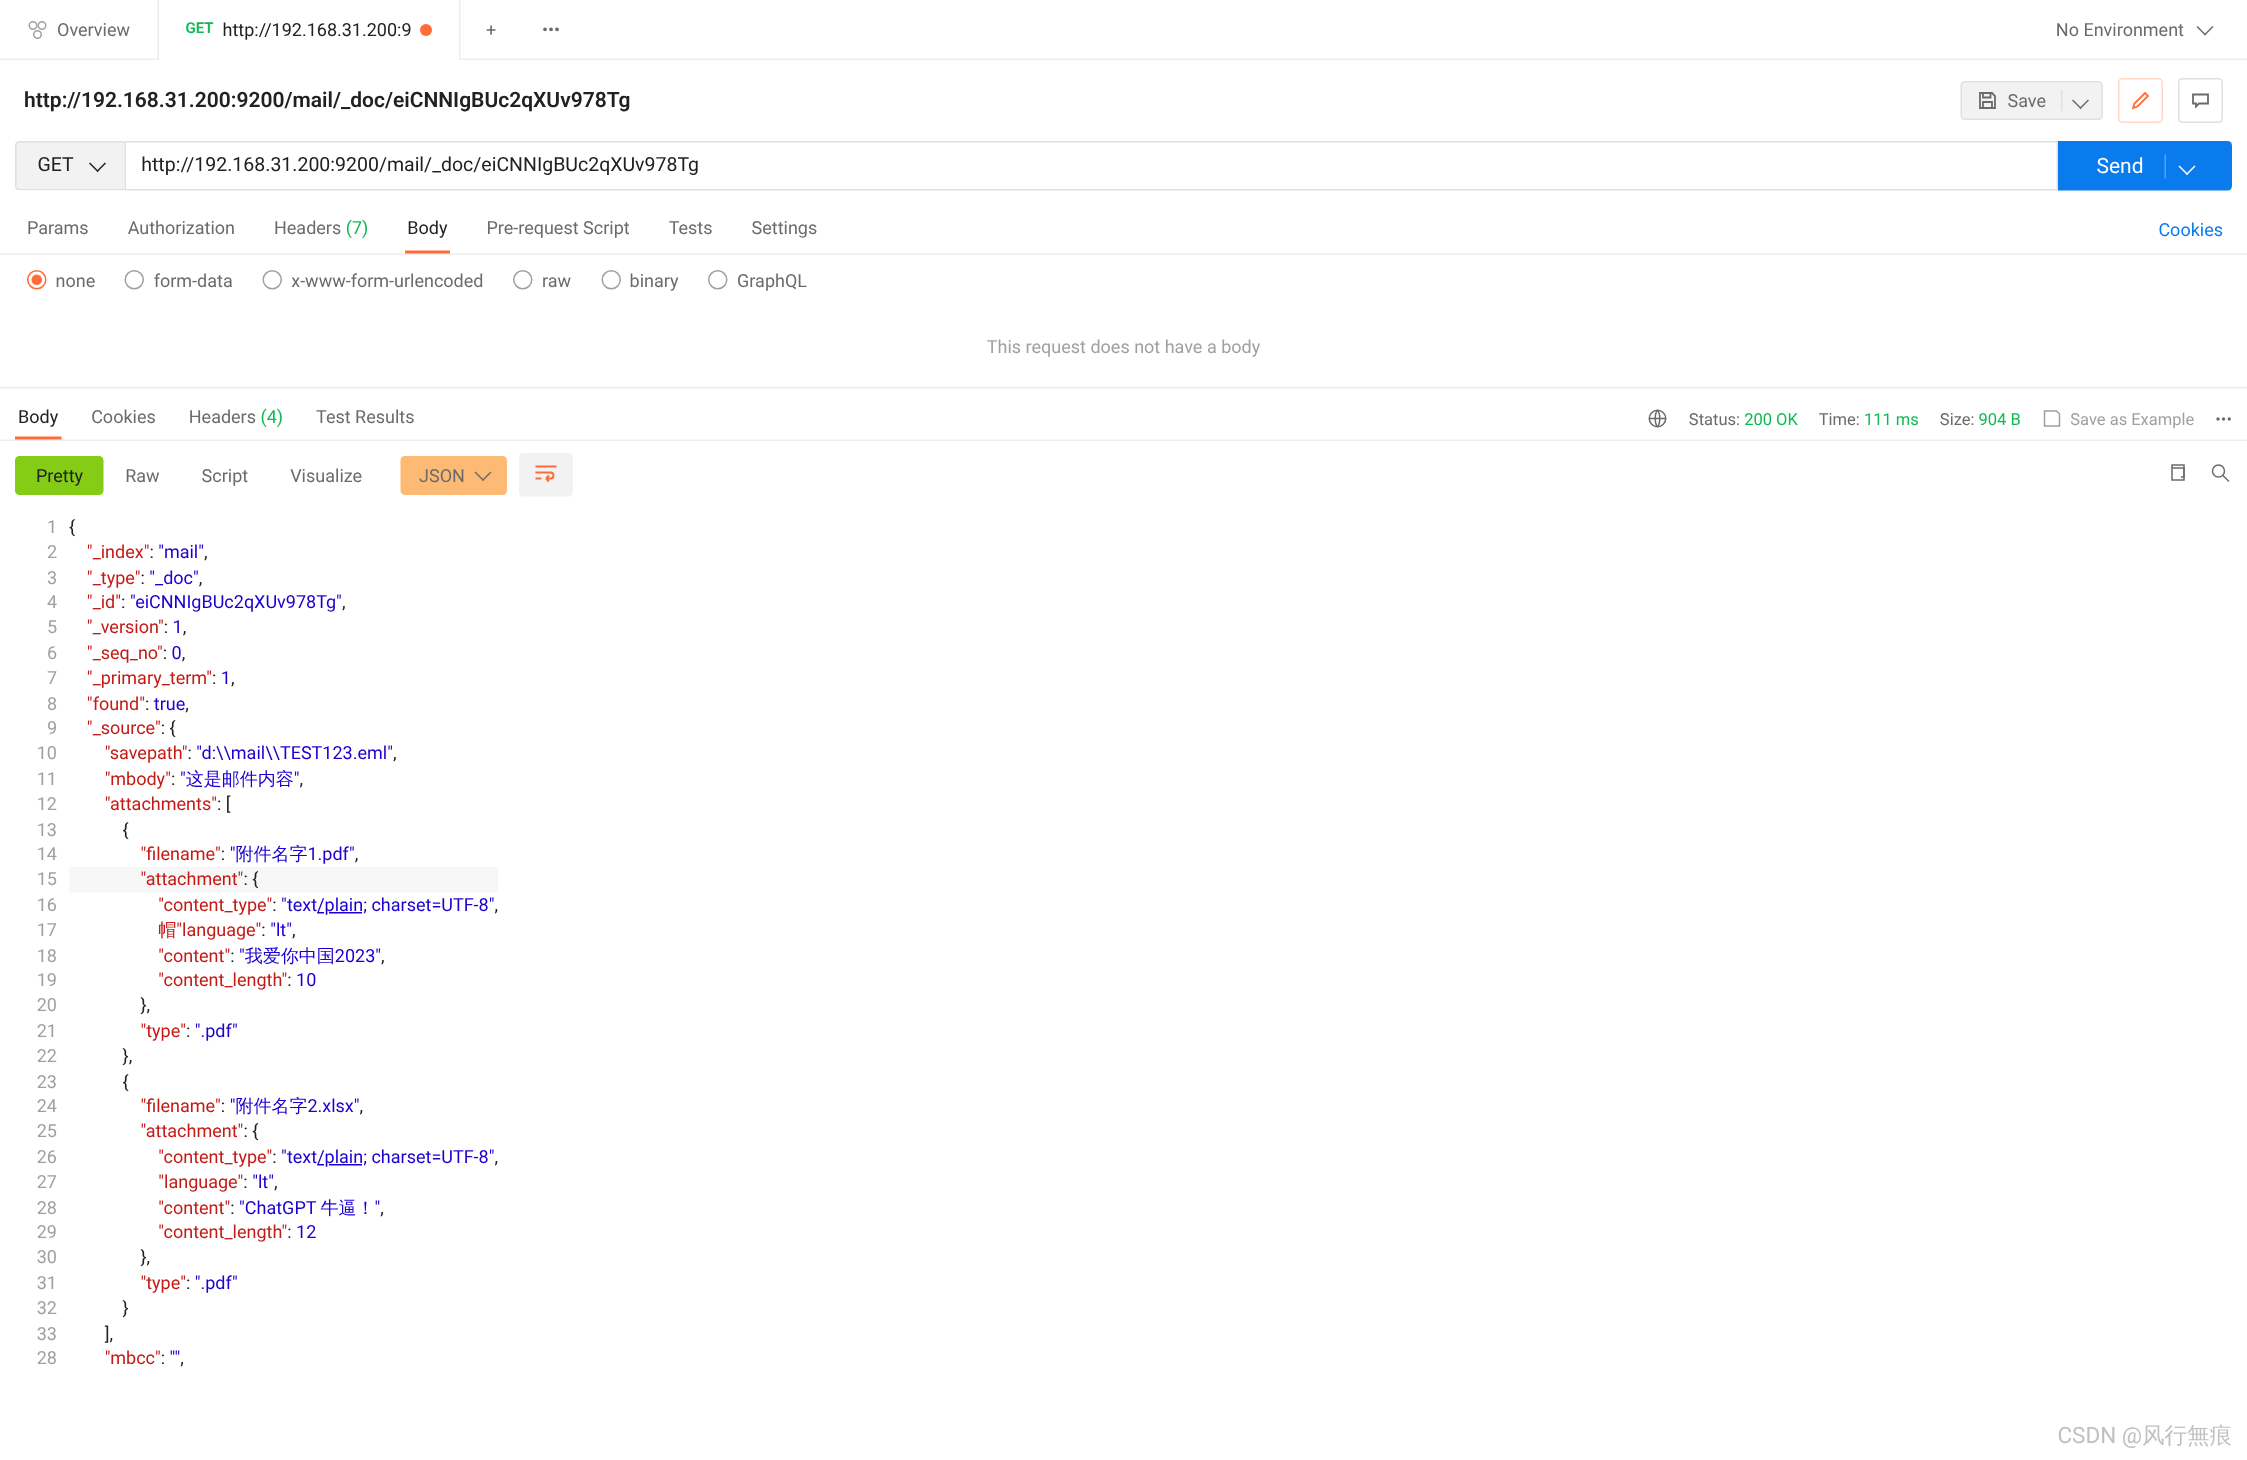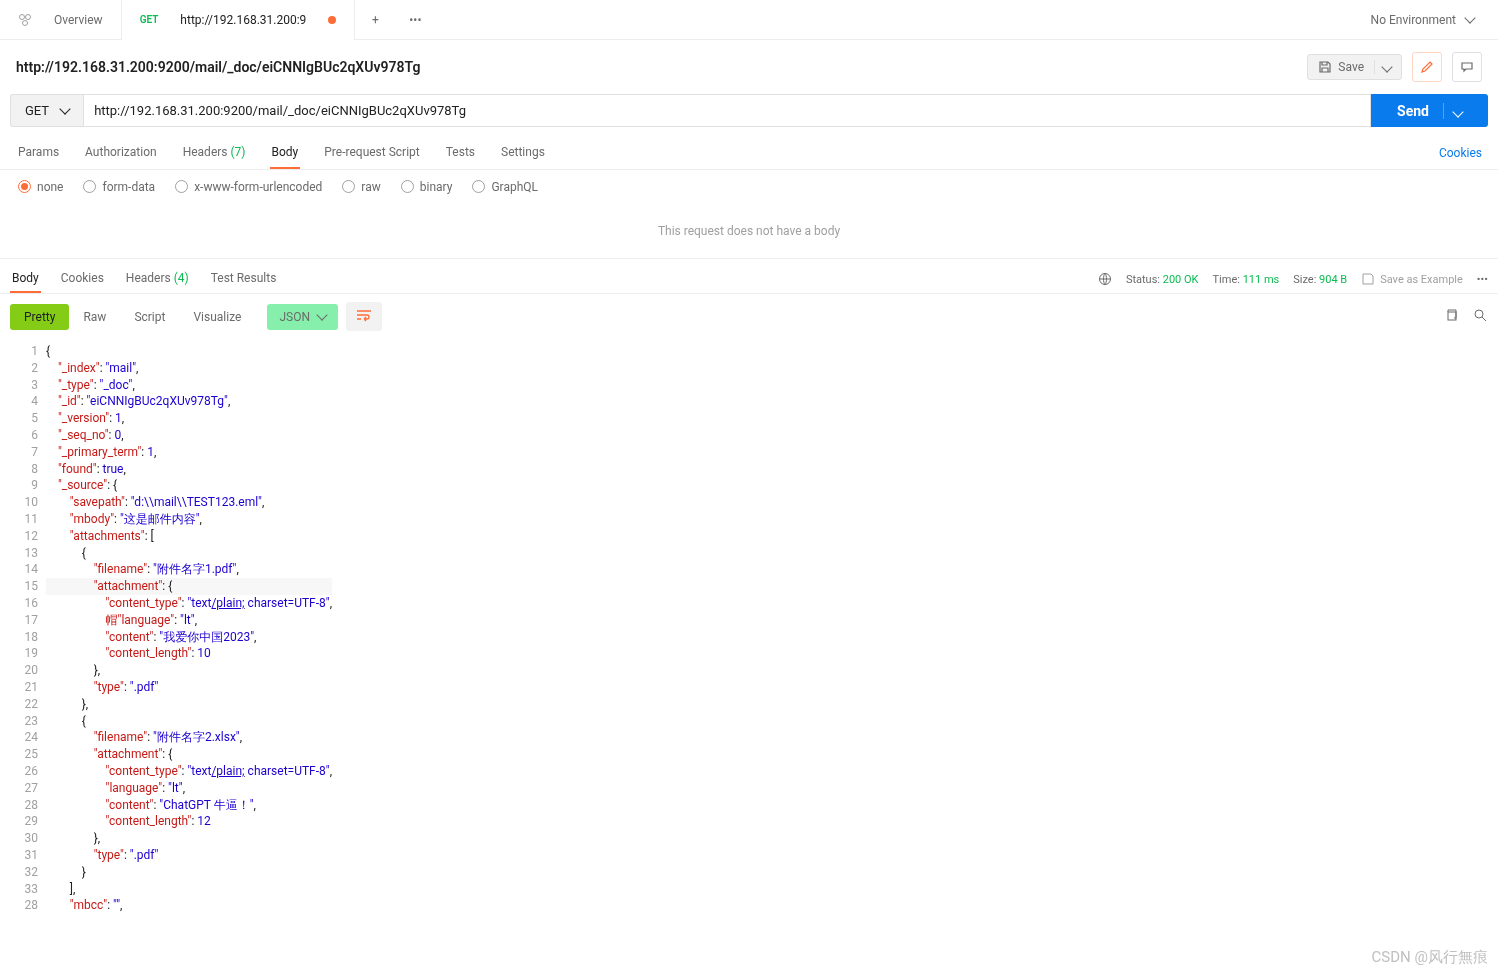--- a/index.html
+++ b/index.html
@@ -1,35 +1,35 @@
 <!DOCTYPE html>
 <html><head>
 <meta charset="utf-8">
 <style>
 *{box-sizing:border-box;margin:0;padding:0;font-family:-apple-system,BlinkMacSystemFont,"Segoe UI",Roboto,sans-serif}
 body{font-size:12px;color:#212121;background:#fff}
 .tabs-bar{display:flex;align-items:center;height:40px;border-bottom:1px solid #ededed;background:#fff}
-.tab{display:flex;align-items:center;height:40px;padding:0 18px;border-right:1px solid #ededed;color:#6b6b6b;cursor:pointer;font-size:12px;gap:22px}
+.tab{display:flex;align-items:center;height:40px;padding:0 18px;border-right:1px solid #ededed;color:#6b6b6b;cursor:pointer;font-size:12px;gap:6px}
 .tab.active{background:#fff;color:#212121}
 .tab-icon-ov{width:14px;height:14px;display:inline-flex;align-items:center;justify-content:center}
 .tab-method{color:#0cbb52;font-size:10px;font-weight:600}
 .tab-dot{width:8px;height:8px;background:#ff6c37;border-radius:50%}
 .tab-add,.tab-more{width:40px;display:flex;align-items:center;justify-content:center;color:#6b6b6b;cursor:pointer}
 .env-select{margin-left:auto;padding:0 24px;display:flex;align-items:center;gap:10px;color:#6b6b6b;cursor:pointer}
 .title-row{display:flex;align-items:center;padding:12px 16px;gap:10px}
 .req-title{font-size:14px;font-weight:600;color:#212121}
 .title-actions{margin-left:auto;display:flex;gap:10px;align-items:center}
 .save-btn{display:flex;align-items:center;gap:6px;border:1px solid #e0e0e0;background:#f2f2f2;padding:5px 10px;border-radius:3px;cursor:pointer;color:#6b6b6b}
 .save-chevron{border-left:1px solid #e0e0e0;padding-left:8px;margin-left:4px}
 .icon-btn{width:30px;height:30px;border:1px solid #e0e0e0;border-radius:3px;display:flex;align-items:center;justify-content:center;cursor:pointer;color:#6b6b6b}
 .icon-btn.edit{color:#ff6c37;border-color:#ffd7c5}
 .url-row{display:flex;padding:0 10px 10px;gap:0}
 .method-select{display:flex;align-items:center;gap:12px;padding:0 14px;background:#f2f2f2;border:1px solid #e0e0e0;border-right:none;border-radius:3px 0 0 3px;cursor:pointer;color:#212121;font-size:13px}
 .url-input{flex:1;border:1px solid #e0e0e0;padding:8px 10px;font-size:13px;color:#212121;outline:none}
-.send-btn{background:#097bed;color:#fff;border:none;padding:0 26px;font-size:14px;font-weight:700;border-radius:0 3px 3px 0;display:flex;align-items:center;gap:10px;cursor:pointer}
+.send-btn{background:#097bed;color:#fff;border:none;padding:0 26px;font-size:14px;font-weight:400;border-radius:0 3px 3px 0;display:flex;align-items:center;gap:10px;cursor:pointer}
 .send-chevron{border-left:1px solid rgba(255,255,255,.3);padding-left:10px;margin-left:4px}
 .req-tabs{display:flex;padding:0 16px;border-bottom:1px solid #ededed;gap:22px;align-items:center}
 .req-tab{padding:8px 2px;color:#6b6b6b;cursor:pointer;border-bottom:2px solid transparent;font-size:12px}
 .req-tab.active{color:#212121;border-bottom-color:#ff6c37}
 .req-tab .count{color:#0cbb52}
 .cookies-link{margin-left:auto;color:#097bed;cursor:pointer;padding:8px 0}
 .body-types{display:flex;gap:20px;padding:10px 18px;align-items:center}
 .radio-opt{display:flex;align-items:flex-start;gap:6px;color:#6b6b6b;cursor:pointer}
 .radio-circle{width:13px;height:13px;border:1.5px solid #a0a0a0;border-radius:50%;display:inline-flex;align-items:center;justify-content:center}
 .radio-opt.selected .radio-circle{border-color:#ff6c37}
@@ -37,21 +37,21 @@
 .no-body{text-align:center;padding:20px;color:#a0a0a0;font-size:12px;border-bottom:1px solid #ededed}
 .resp-tabs{display:flex;padding:6px 10px 0;border-bottom:1px solid #ededed;gap:18px;align-items:center}
 .resp-tab{padding:6px 2px;color:#6b6b6b;cursor:pointer;border-bottom:2px solid transparent}
 .resp-tab.active{color:#212121;border-bottom-color:#ff6c37}
 .resp-status{margin-left:auto;display:flex;gap:14px;align-items:flex-end;color:#6b6b6b;font-size:11px}
 .resp-status .green{color:#0cbb52}
 .save-example{display:flex;align-items:center;gap:5px;color:#a0a0a0;cursor:pointer}
 .view-row{display:flex;padding:8px 10px;gap:0;align-items:center}
 .view-btn{padding:6px 14px;color:#6b6b6b;cursor:pointer;border-radius:3px}
 .view-btn.active{background:#84cc16;color:#212121}
-.format-select{display:flex;align-items:center;gap:8px;padding:6px 12px;background:#86efac;border-radius:3px;margin-left:12px;cursor:pointer;color:#6b6b6b}
+.format-select{display:flex;align-items:center;gap:8px;padding:6px 12px;background:#fdba74;border-radius:3px;margin-left:12px;cursor:pointer;color:#6b6b6b}
 .wrap-btn{margin-left:8px;padding:6px 10px;background:#f2f2f2;border-radius:3px;color:#ff6c37;cursor:pointer}
 .view-right{margin-left:auto;display:flex;gap:14px;color:#6b6b6b}
 .code-area{display:flex;font-family:"SF Mono",Monaco,Consolas,monospace;font-size:12px;line-height:1.4}
 .gutter{text-align:right;padding:4px 8px;color:#a0a0a0;user-select:none;min-width:46px}
 .gutter div{height:16.8px}
 .code{padding:4px 0;white-space:pre;color:#212121}
 .code div{height:16.8px}
 .k{color:#c41a16}
 .s{color:#1c00cf}
 .n{color:#1c00cf}

